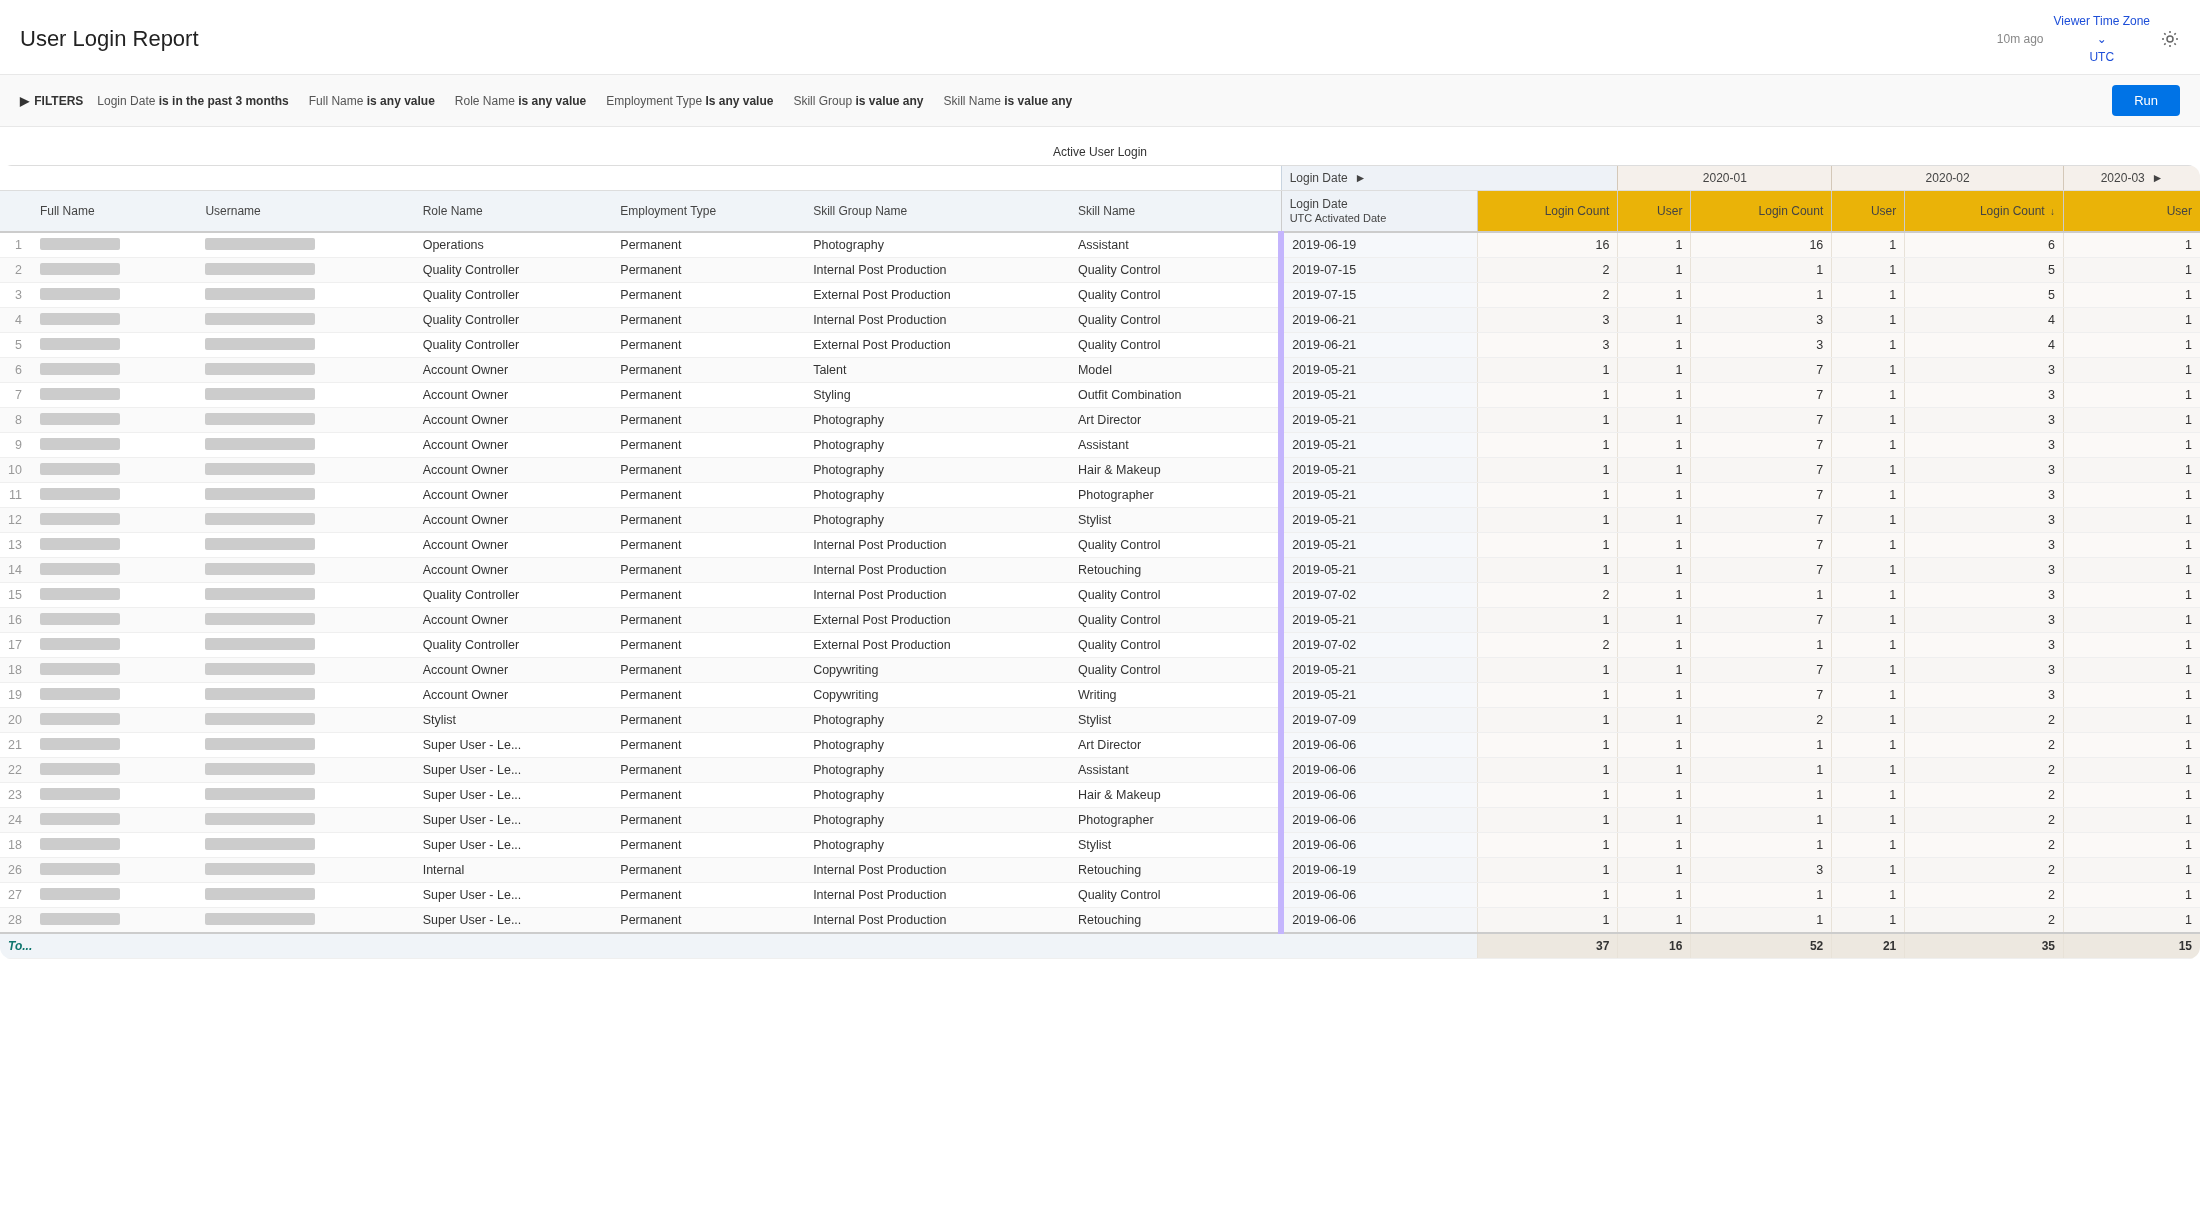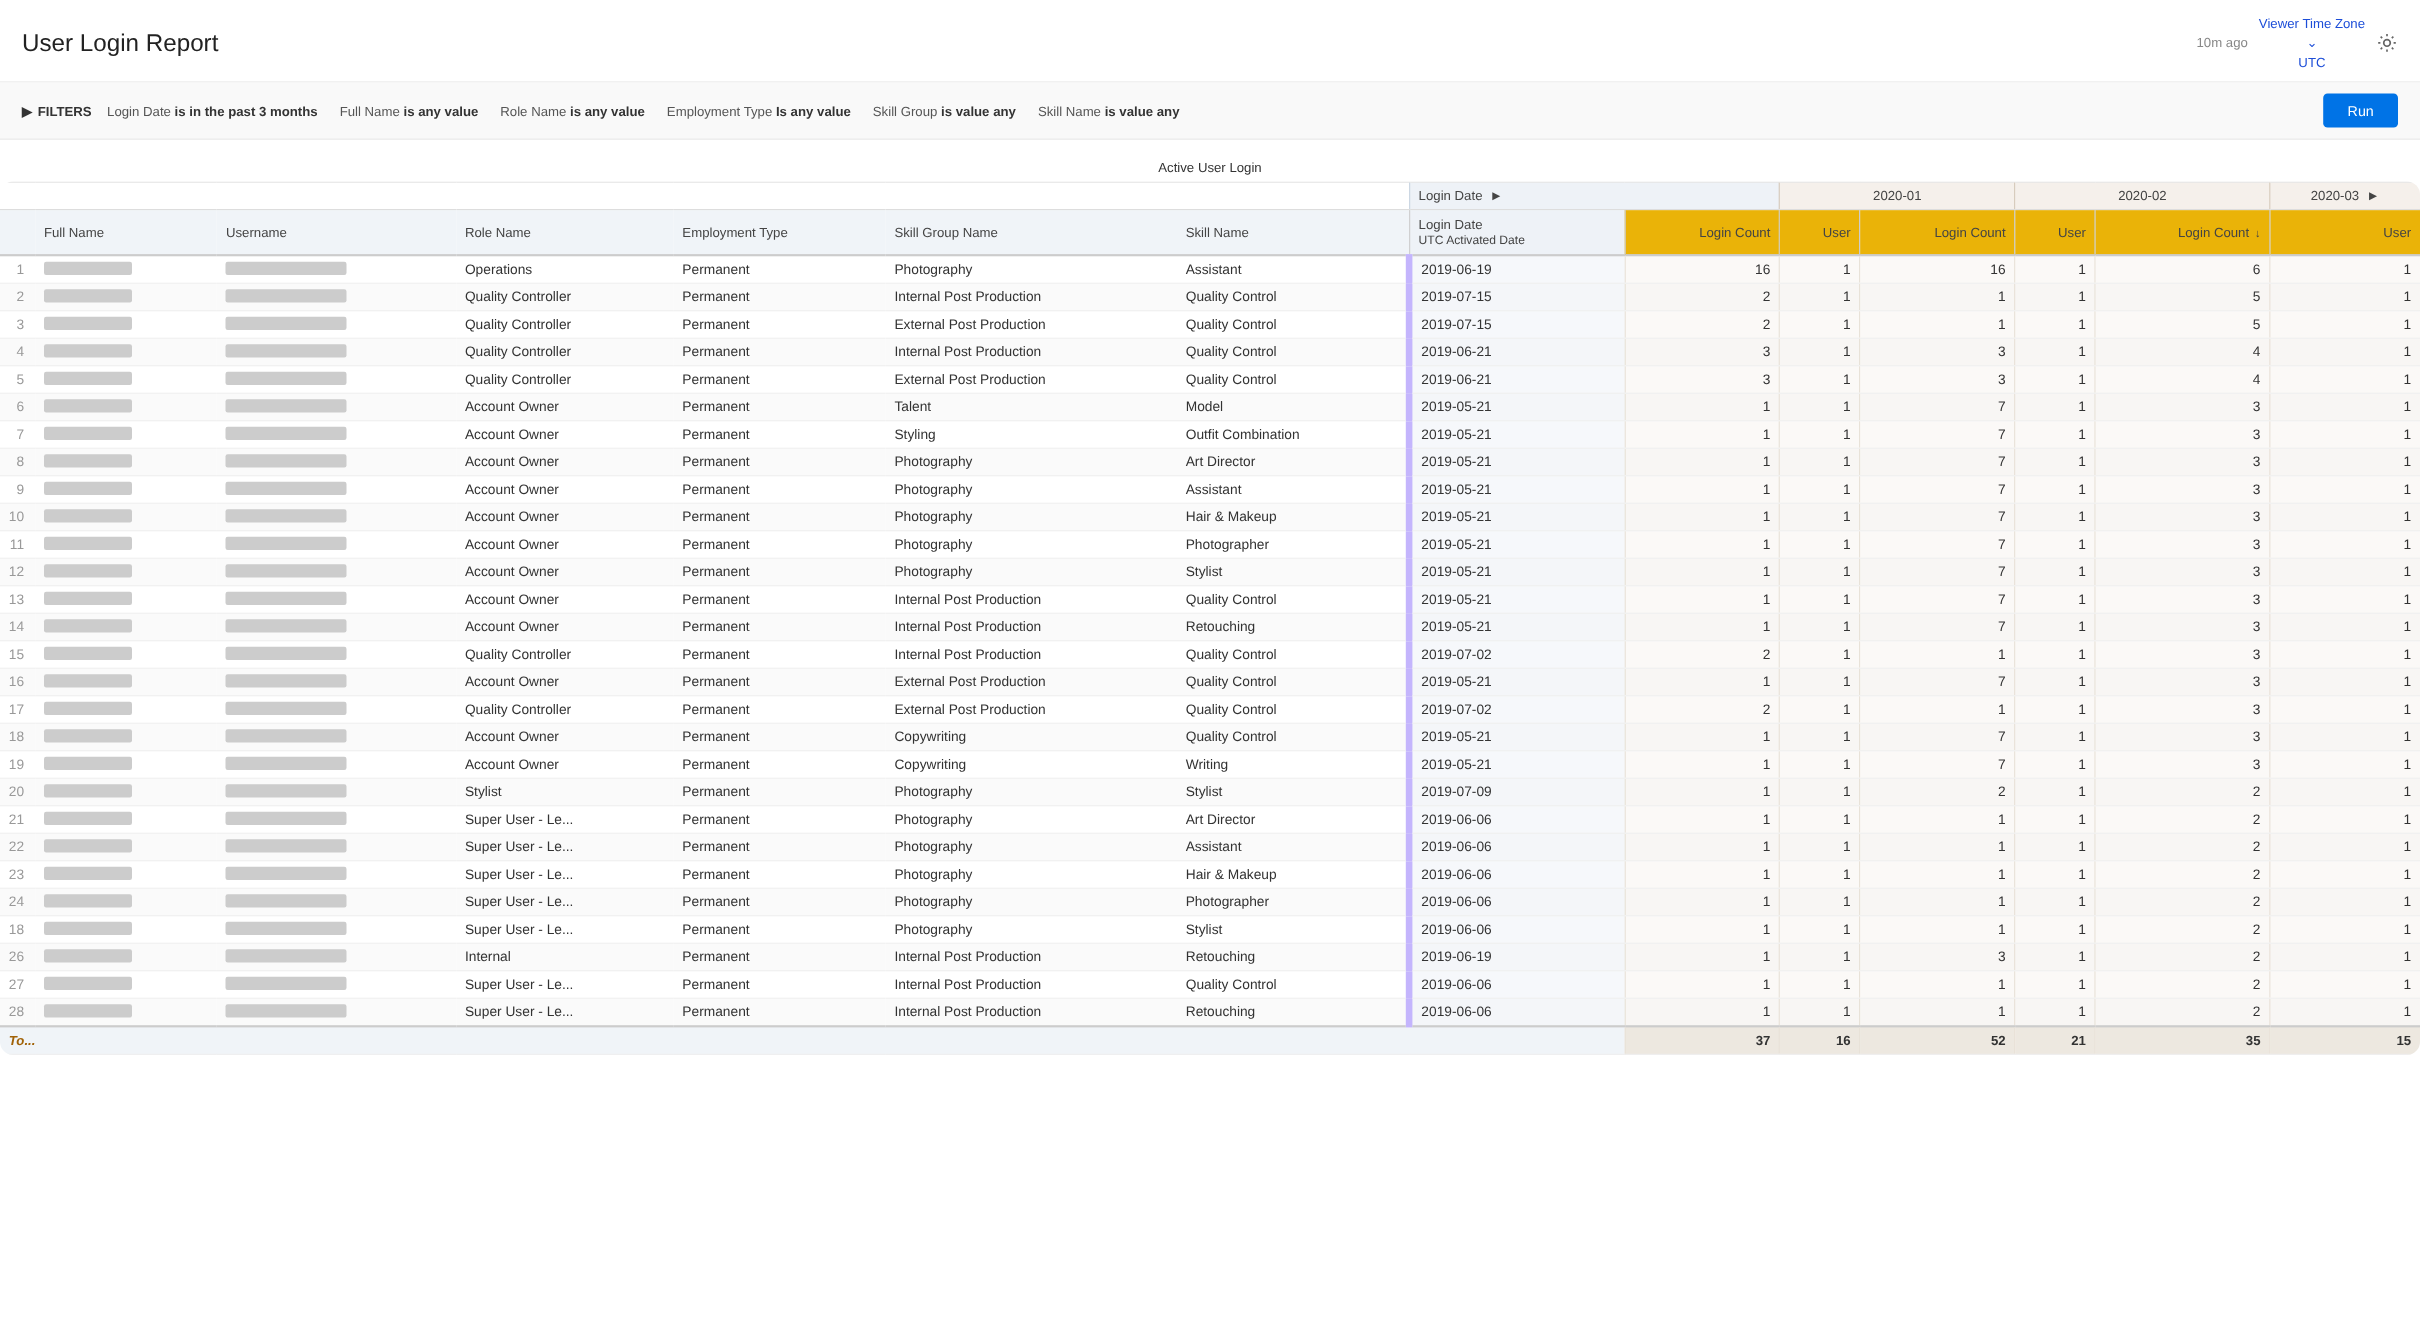--- a/index.html
+++ b/index.html
@@ -145,21 +145,21 @@
     }
 
     .footer-row td {
       background: #f0f4f8;
       font-weight: 600;
       border-top: 2px solid #ccc;
       font-size: 12px;
     }
     .footer-row td.month-col { background: #ede8e0; }
 
-    .to-label { color: #a16207; font-style: italic; }
+    .to-label { color: #0f766e; font-style: italic; }
 
     .sort-arrow { font-size: 10px; margin-left: 2px; }
   </style>
 </head>
 <body>
 
 <div class="header">
   <span class="header-title">User Login Report</span>
   <div class="header-right">
     <span>10m ago</span>

